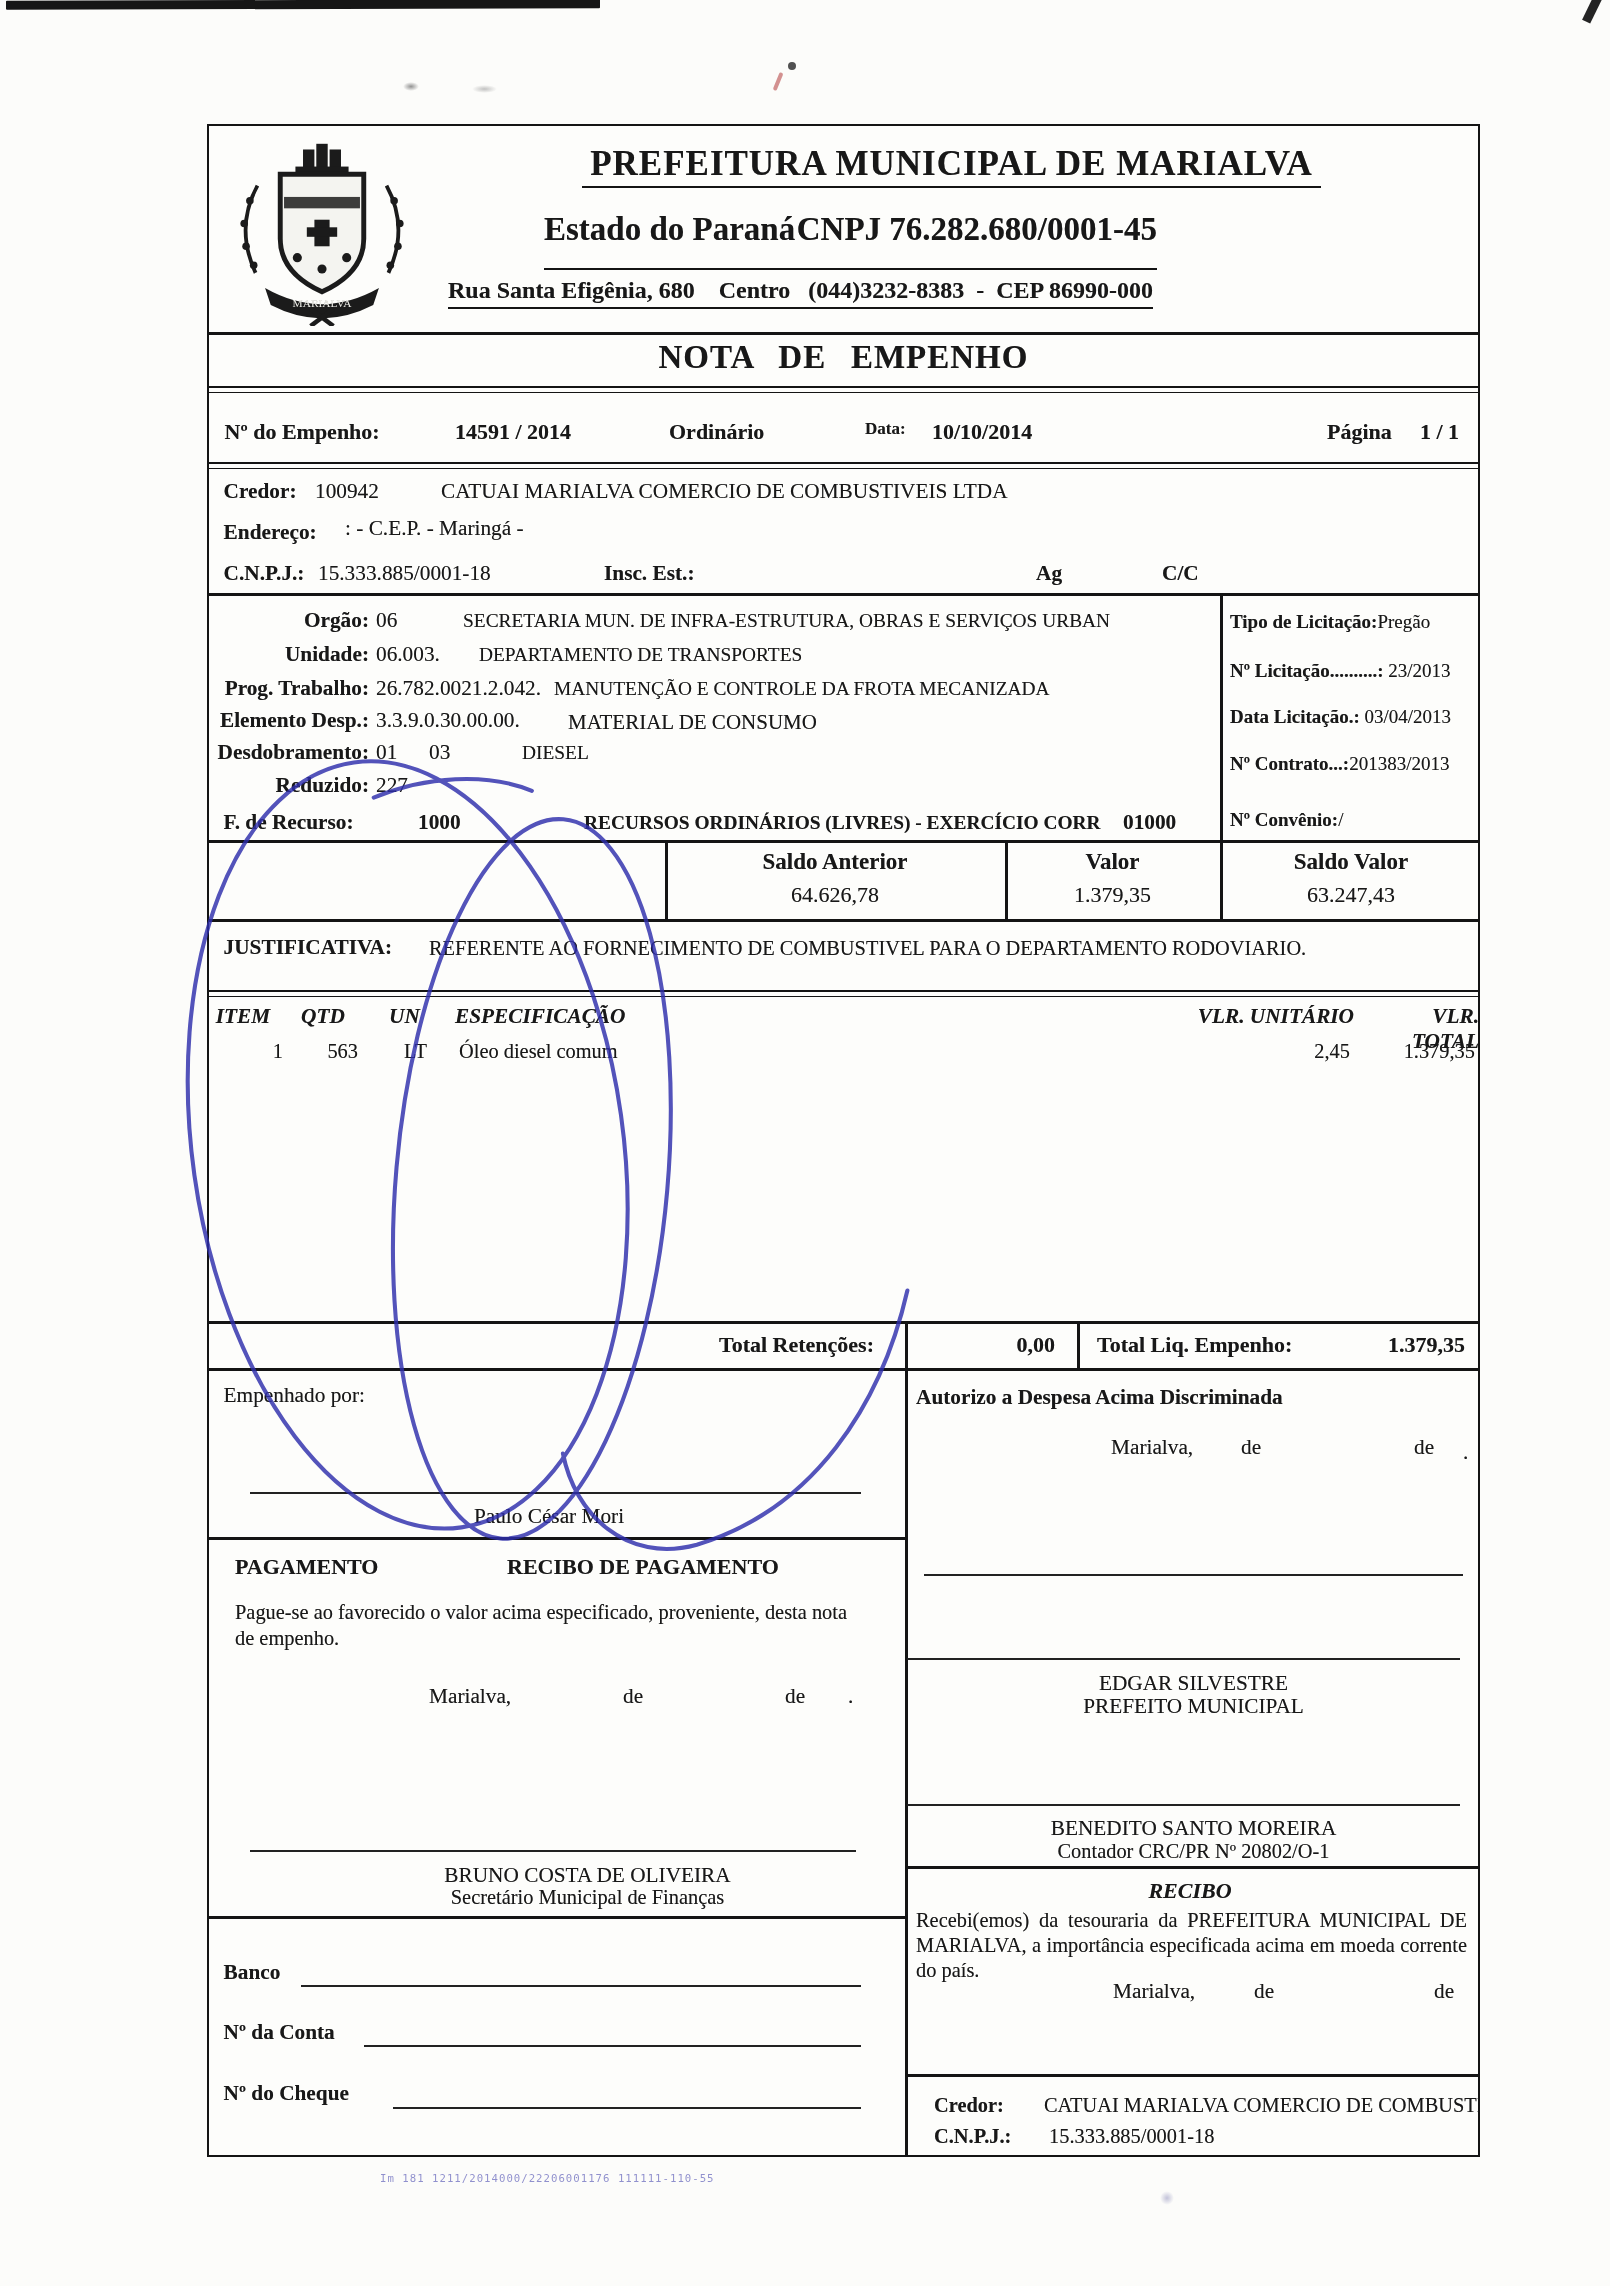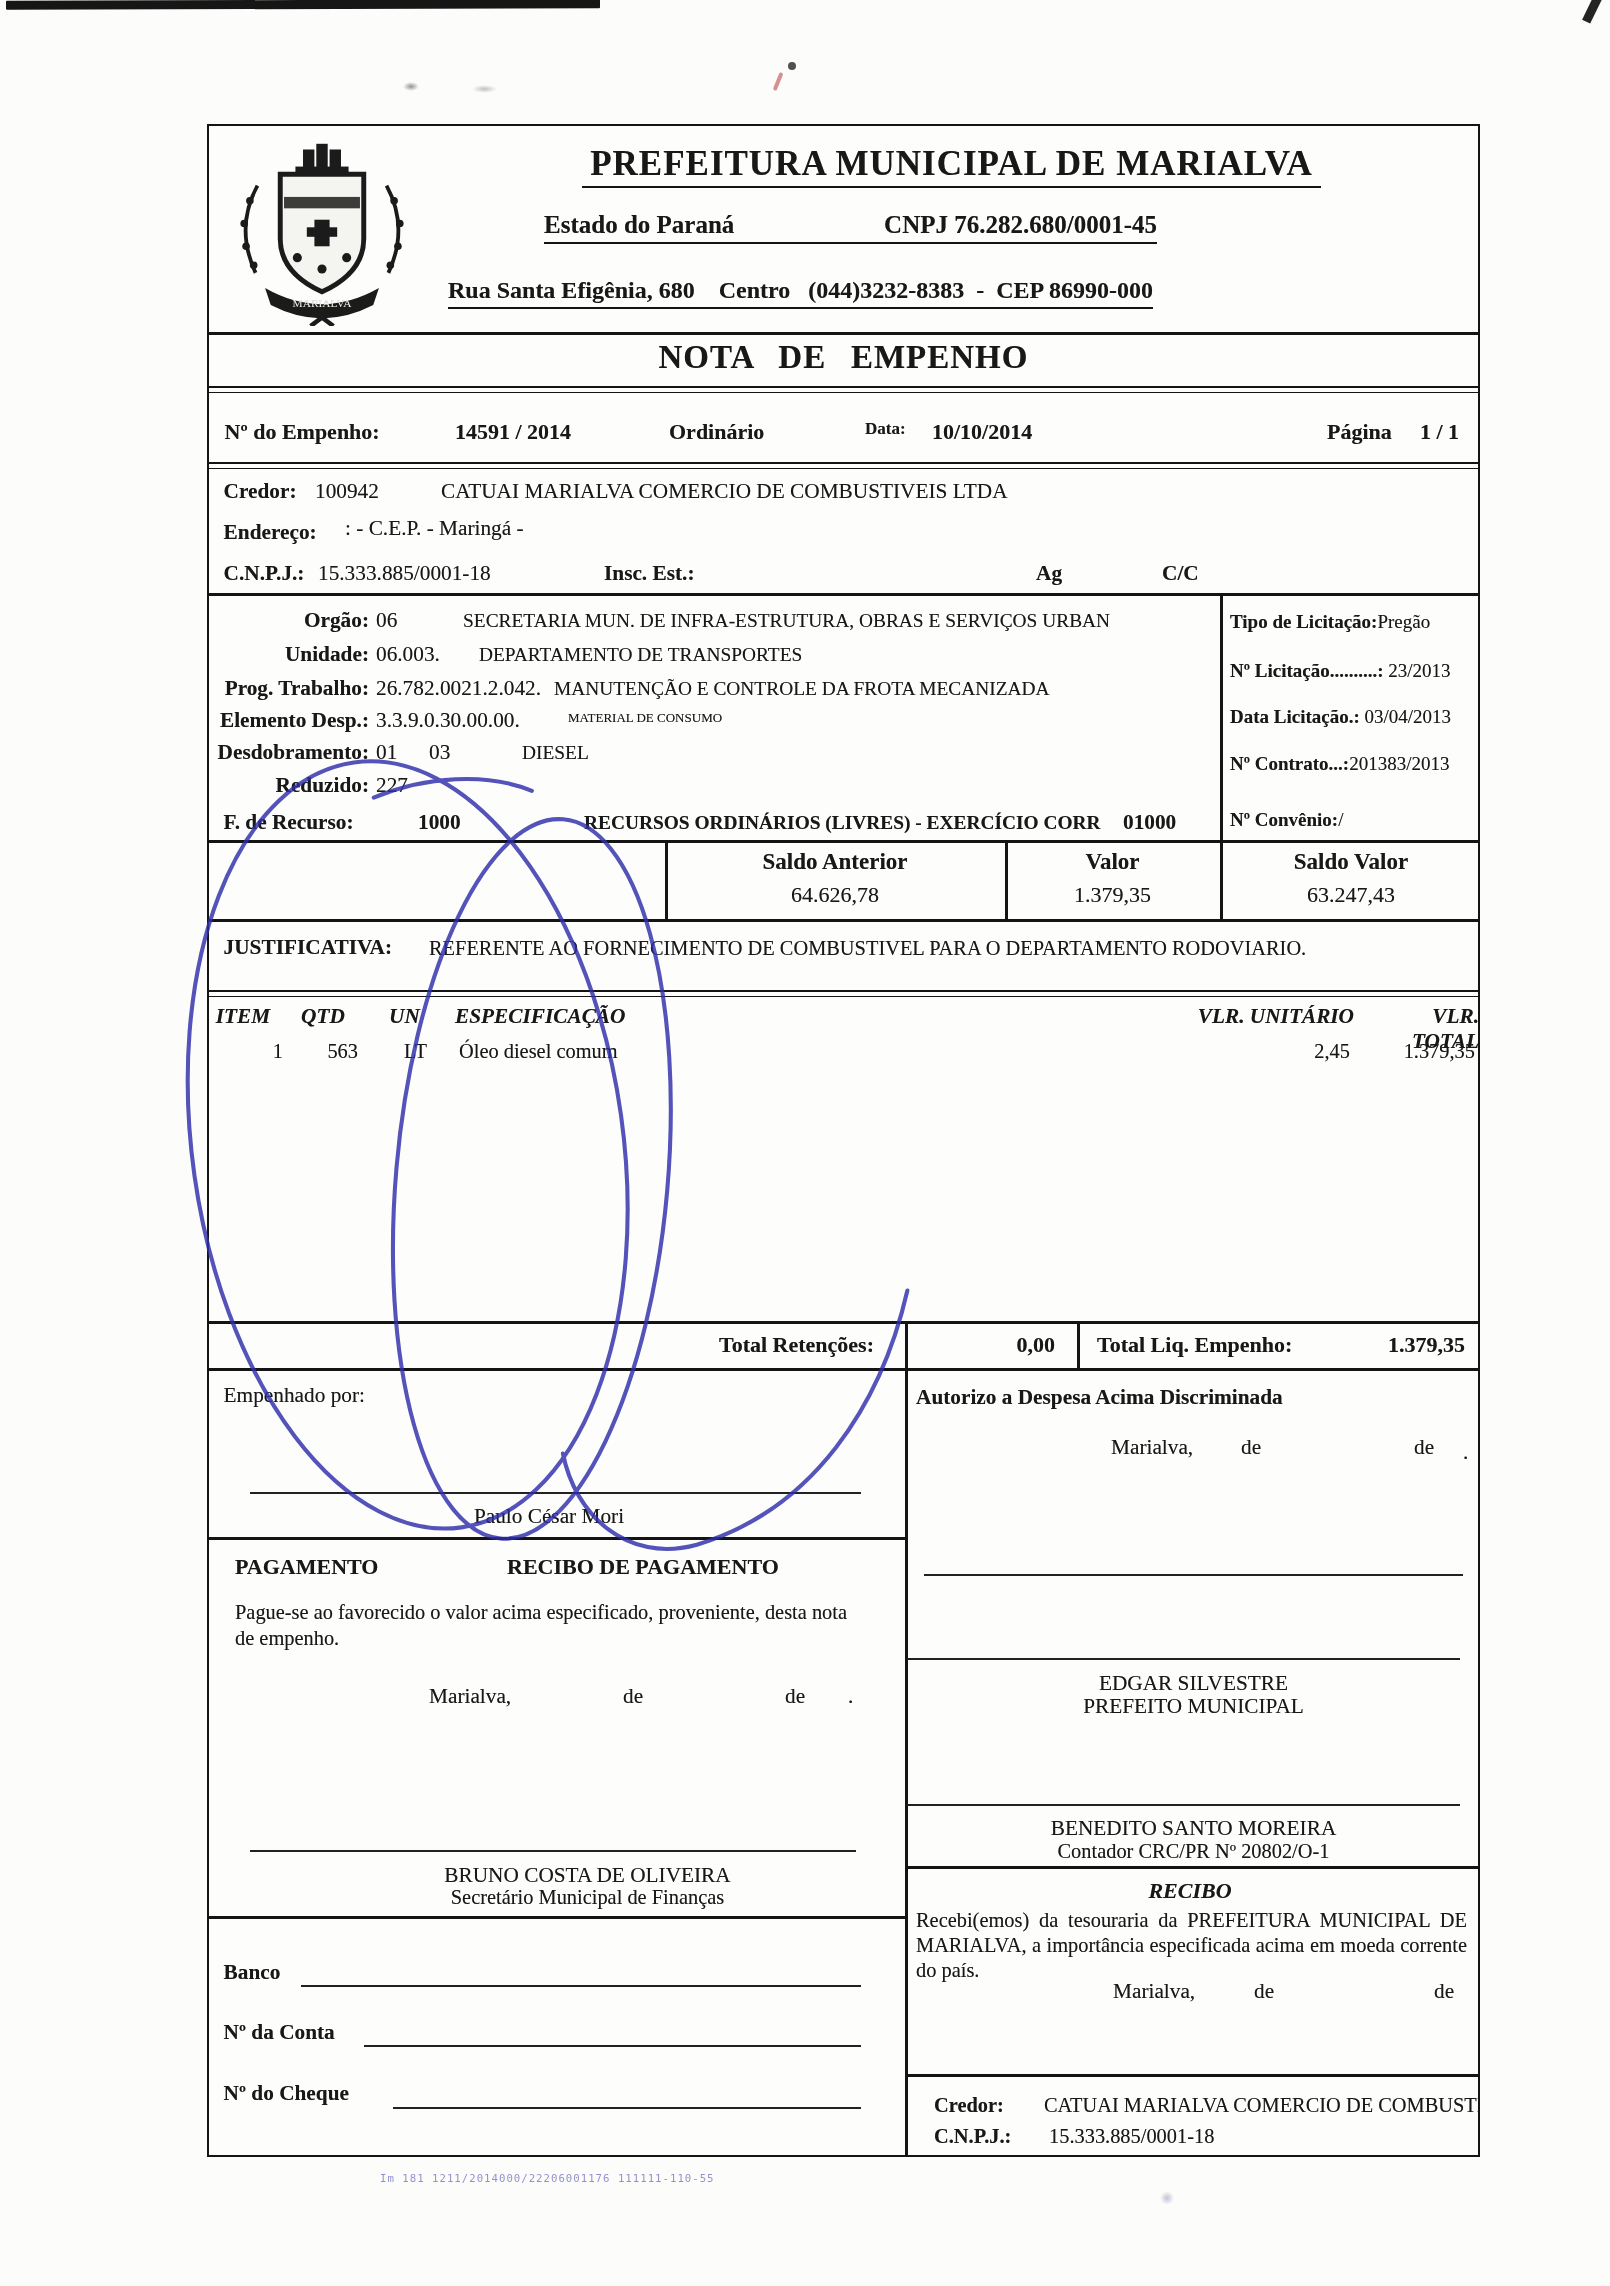--- a/index.html
+++ b/index.html
@@ -73,21 +73,21 @@
           <circle cx="63" cy="62" r="2.4" fill="#1b1b1b"></circle>
           <circle cx="50" cy="68" r="2.4" fill="#1b1b1b"></circle>
         <path d="M20 78 Q50 95 80 78 L77 87 Q50 101 23 87 Z" fill="#1b1b1b"></path>
         <text x="50" y="88" text-anchor="middle" font-size="6" fill="#efefe9">MARIALVA</text>
         <g stroke="#1b1b1b" stroke-width="2.4">
           <line x1="44" y1="89" x2="56" y2="98"></line>
             <line x1="56" y1="89" x2="44" y2="98"></line>
         </g>
       </svg>
     </div>
-    <div class="a b" style="left:335px;top:85px;width:613px;display:flex;justify-content:space-between;border-bottom:2.9px solid #141414;padding-bottom:3px;font-size:25px;">
+    <div class="a b" style="left:335px;top:85px;width:613px;display:flex;justify-content:space-between;border-bottom:2.9px solid #141414;padding-bottom:20px;font-size:33px;">
       <span>Estado do Paraná</span>
       <span>CNPJ 76.282.680/0001-45</span>
     </div>
     <div class="a b" style="left:239px;top:151px;font-size:24px;">
       <span style="display:inline-block;border-bottom:2.9px solid #141414;padding-bottom:2.9px;">Rua Santa Efigênia, 680&nbsp;&nbsp;&nbsp;&nbsp;Centro&nbsp;&nbsp;&nbsp;(044)3232-8383&nbsp;&nbsp;-&nbsp;&nbsp;CEP 86990-000</span>
     </div>
 
     <div class="hr" style="top:206px;"></div>
 
     <div class="a b c" style="left:0;right:0;top:213px;font-size:33px;word-spacing:15.5px;letter-spacing:1px;">NOTA  DE  EMPENHO</div>
@@ -125,21 +125,21 @@
       <span class="a" style="left:270px;font-size:19.4px;top:1.9px;">DEPARTAMENTO DE TRANSPORTES</span>
     </div>
     <div class="brow" style="top:550px;">
       <span class="bl">Prog. Trabalho:</span>
       <span class="bc">26.782.0021.2.042.</span>
       <span class="a" style="left:345px;width:664px;white-space:nowrap;overflow:hidden;font-size:19.4px;top:1.9px;">MANUTENÇÃO E CONTROLE DA FROTA MECANIZADA</span>
     </div>
     <div class="brow" style="top:582px;">
       <span class="bl">Elemento Desp.:</span>
       <span class="bc">3.3.9.0.30.00.00.</span>
-      <span class="a" style="left:359px;font-size:13px;top:1.9px;">MATERIAL DE CONSUMO</span>
+      <span class="a" style="left:359px;font-size:21px;top:1.9px;">MATERIAL DE CONSUMO</span>
     </div>
     <div class="brow" style="top:614px;">
       <span class="bl">Desdobramento:</span>
       <span class="bc">01</span>
       <span class="a" style="left:220px;">03</span>
       <span class="a" style="left:313px;font-size:19.4px;top:1.9px;">DIESEL</span>
     </div>
     <div class="brow" style="top:647px;">
       <span class="bl">Reduzido:</span>
       <span class="bc">227</span>

